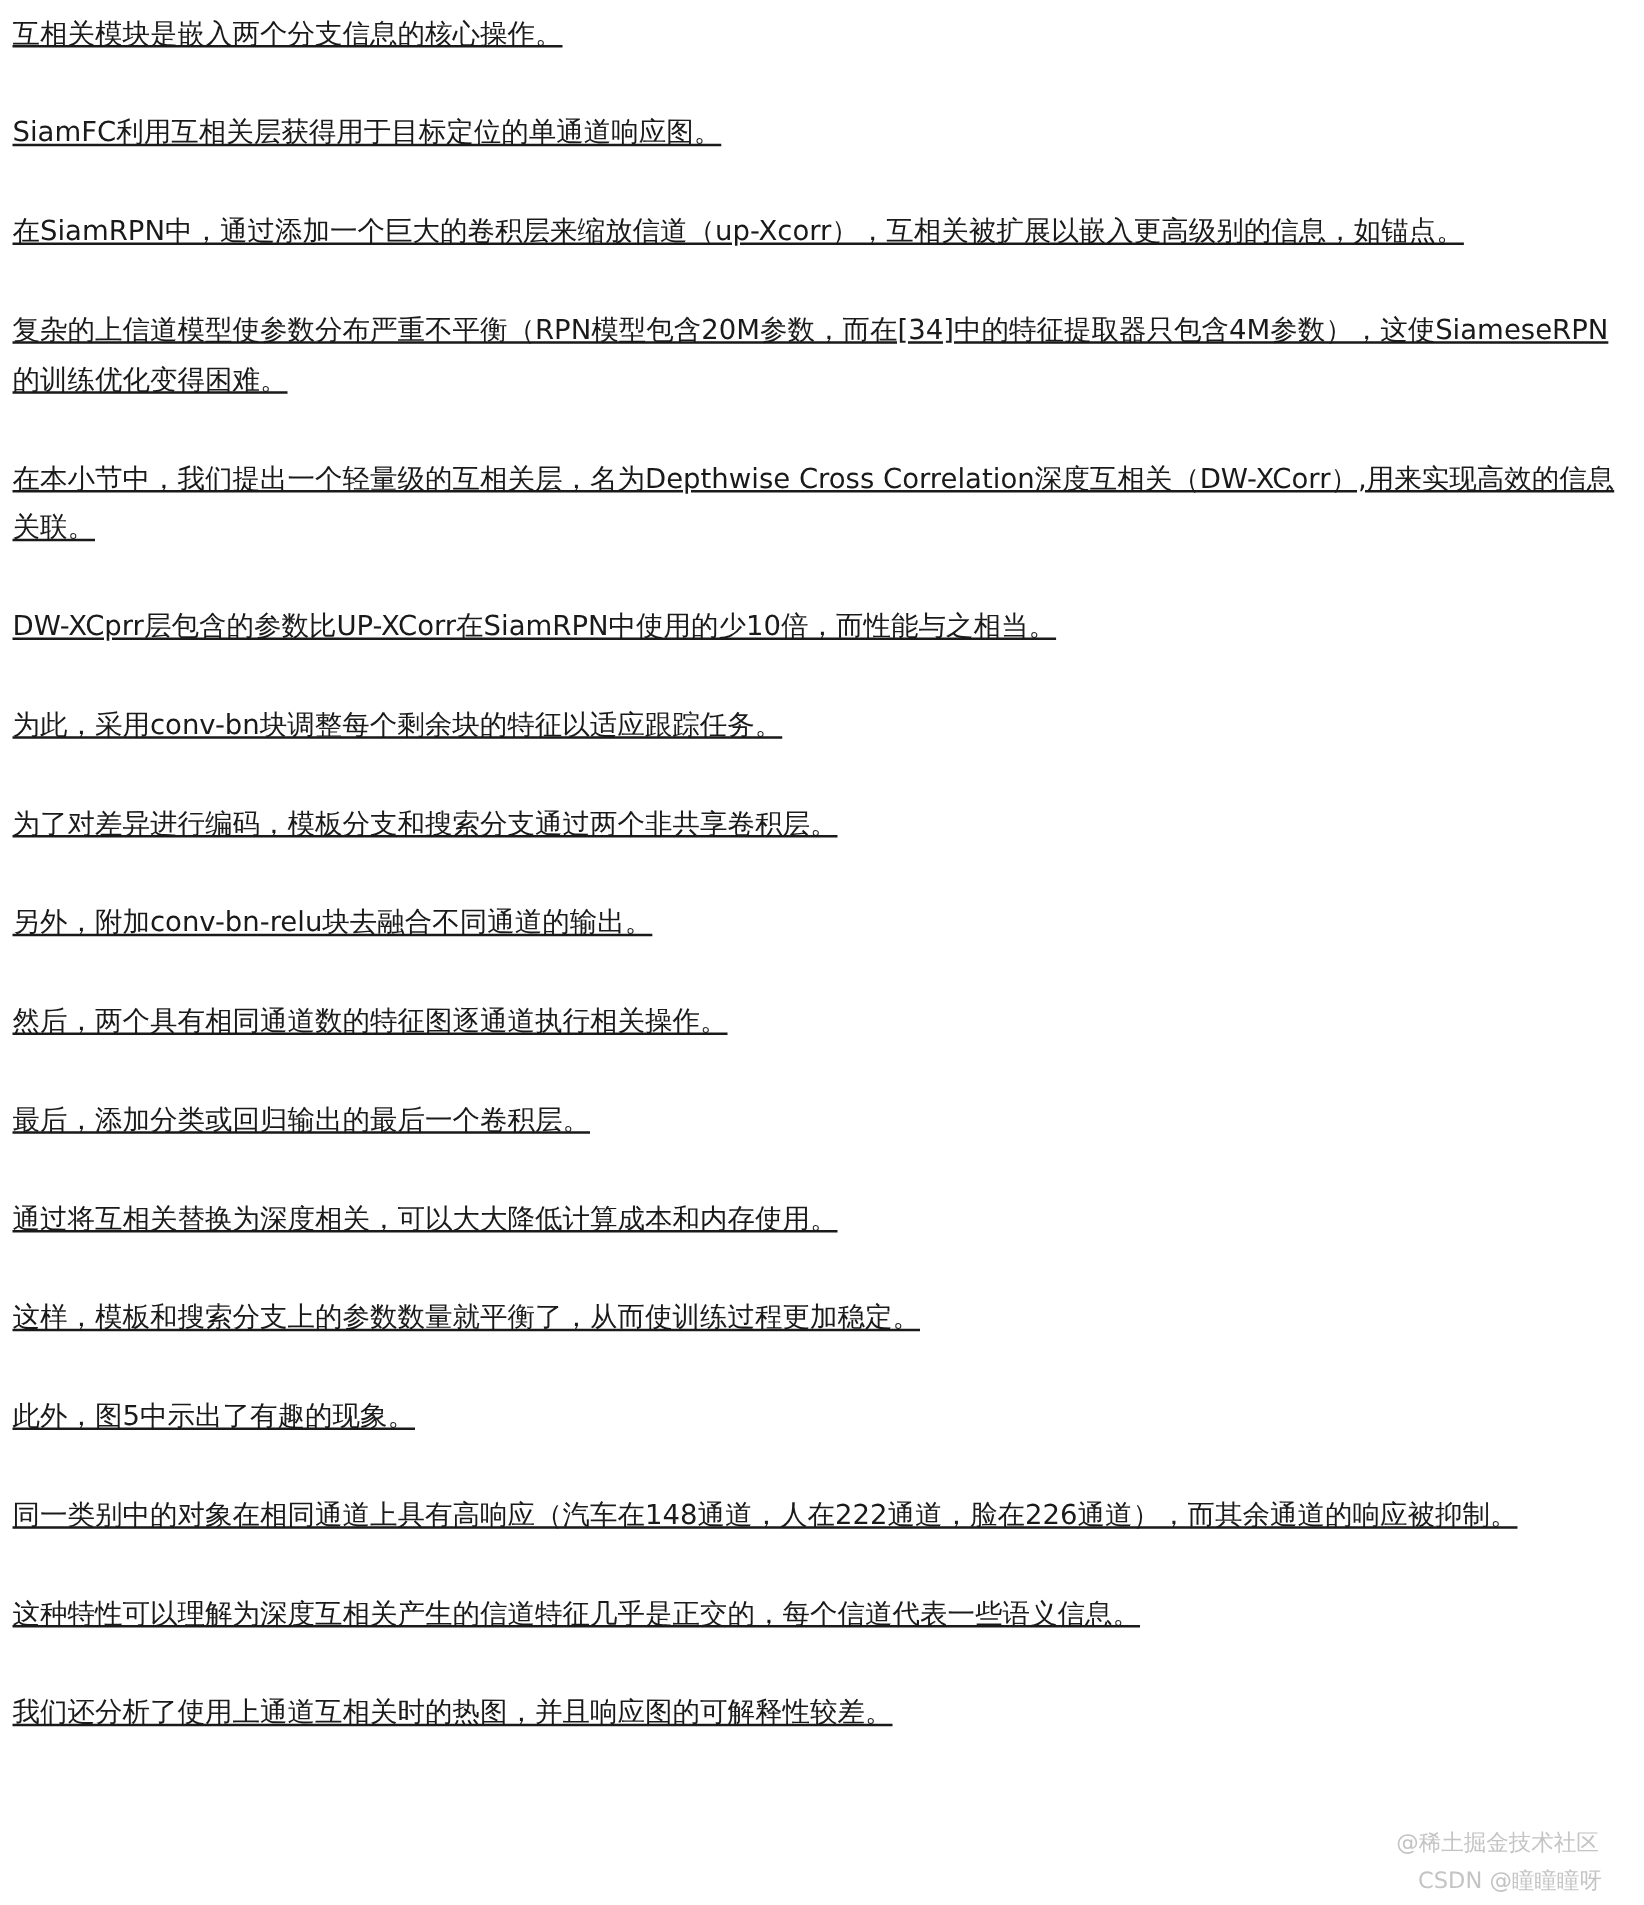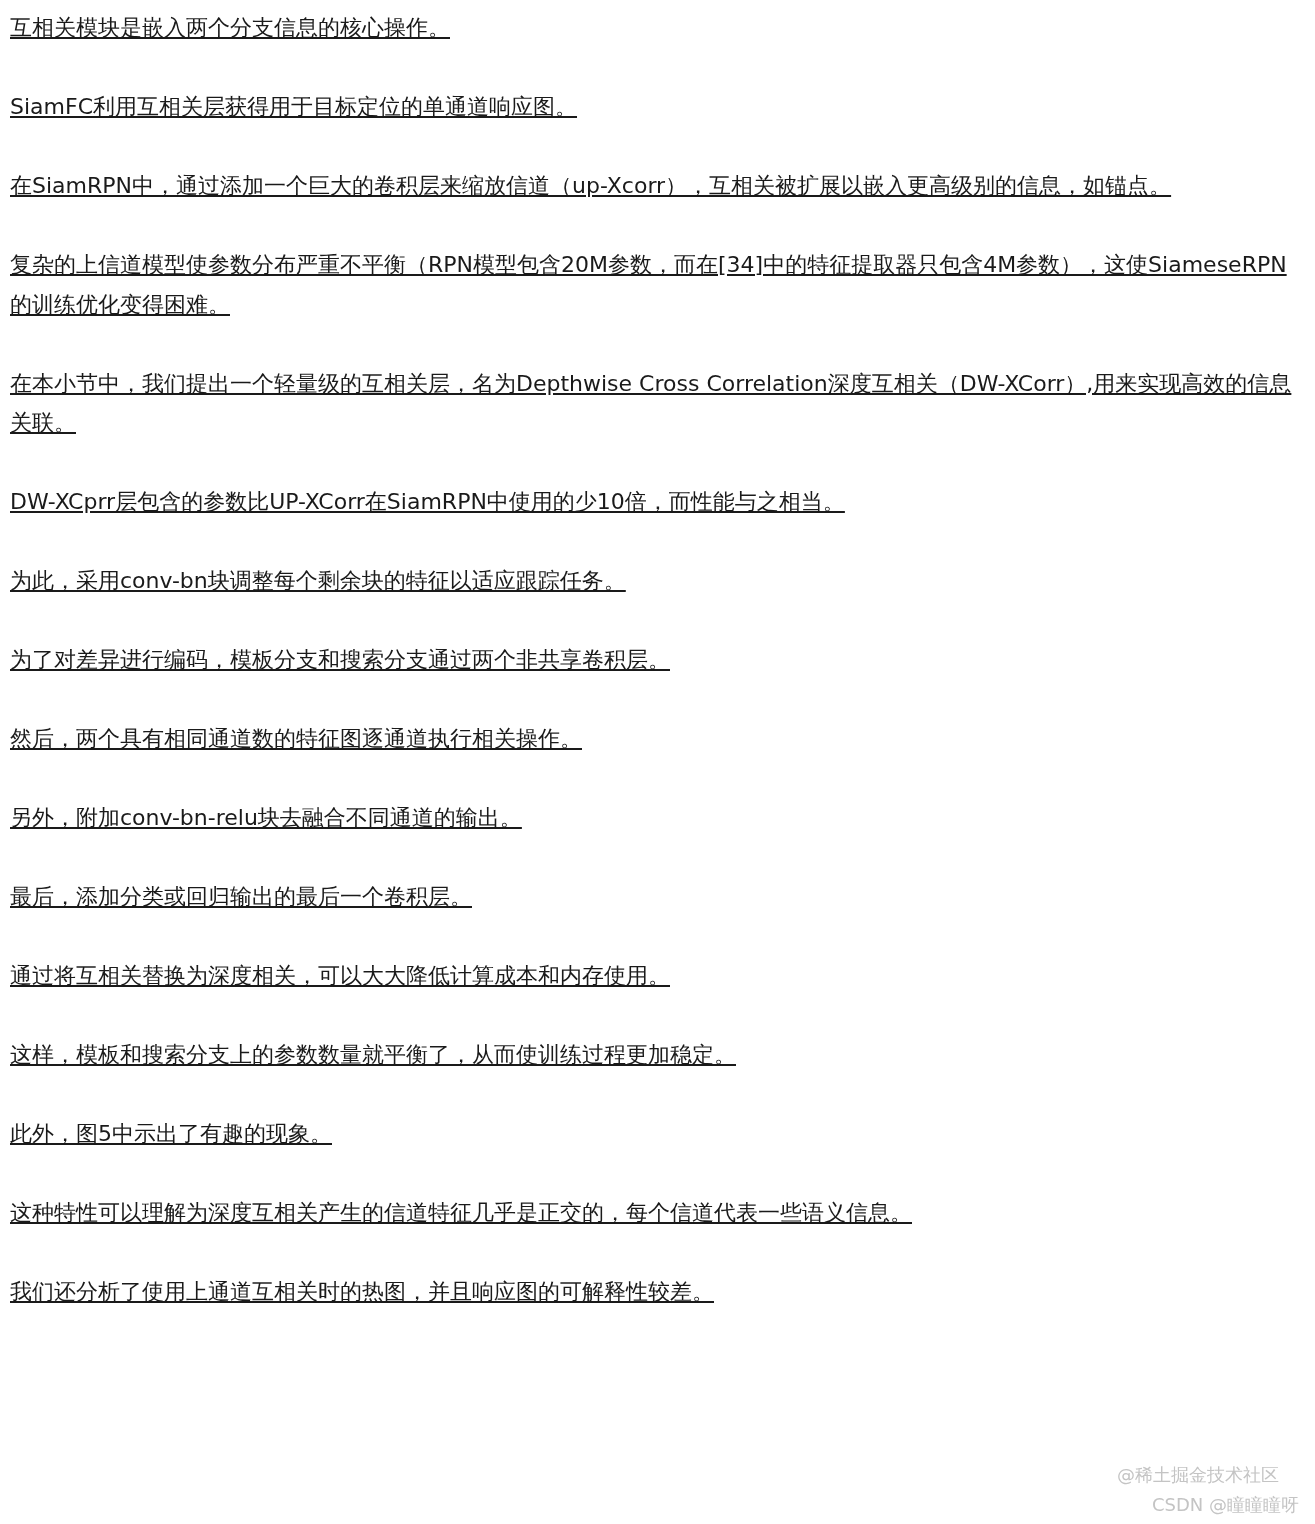--- a/index.html
+++ b/index.html
@@ -12,44 +12,45 @@
   .para {
     margin: 0 0 39.5px 0;
     font-size: 22px;
     line-height: 39.5px;
     letter-spacing: 0px;
     word-break: break-all;
     text-decoration: underline;
   }
   .watermark {
     position: absolute; right: 16px; bottom: 4px;
-    text-align: right; color: #c4c4c4; font-size: 18px; line-height: 30px;
+    text-align: center; color: #c4c4c4; font-size: 18px; line-height: 30px;
     font-family: "DejaVu Sans", sans-serif;
   }
   .watermark div { white-space: nowrap; }
   .wm1 { margin-right: 20px; }
 </style>
 </head>
 <body>
 
 <div class="article">
   <p class="para">互相关模块是嵌入两个分支信息的核心操作。</p>
   <p class="para">SiamFC利用互相关层获得用于目标定位的单通道响应图。</p>
   <p class="para">在SiamRPN中，通过添加一个巨大的卷积层来缩放信道（up-Xcorr），互相关被扩展以嵌入更高级别的信息，如锚点。</p>
   <p class="para">复杂的上信道模型使参数分布严重不平衡（RPN模型包含20M参数，而在[34]中的特征提取器只包含4M参数），这使SiameseRPN的训练优化变得困难。</p>
   <p class="para">在本小节中，我们提出一个轻量级的互相关层，名为Depthwise Cross Correlation深度互相关（DW-XCorr）,用来实现高效的信息关联。</p>
   <p class="para">DW-XCprr层包含的参数比UP-XCorr在SiamRPN中使用的少10倍，而性能与之相当。</p>
   <p class="para">为此，采用conv-bn块调整每个剩余块的特征以适应跟踪任务。</p>
   <p class="para">为了对差异进行编码，模板分支和搜索分支通过两个非共享卷积层。</p>
+  <p class="para">另外，附加conv-bn-relu块去融合不同通道的输出。</p>
   <p class="para">然后，两个具有相同通道数的特征图逐通道执行相关操作。</p>
-  <p class="para">另外，附加conv-bn-relu块去融合不同通道的输出。</p>
   <p class="para">最后，添加分类或回归输出的最后一个卷积层。</p>
   <p class="para">通过将互相关替换为深度相关，可以大大降低计算成本和内存使用。</p>
   <p class="para">这样，模板和搜索分支上的参数数量就平衡了，从而使训练过程更加稳定。</p>
   <p class="para">此外，图5中示出了有趣的现象。</p>
+  <p class="para">同一类别中的对象在相同通道上具有高响应（汽车在148通道，人在222通道，脸在226通道），而其余通道的响应被抑制。</p>
   <p class="para">这种特性可以理解为深度互相关产生的信道特征几乎是正交的，每个信道代表一些语义信息。</p>
   <p class="para">我们还分析了使用上通道互相关时的热图，并且响应图的可解释性较差。</p>
 </div>
 
 <div class="watermark">
   <div class="wm1">@稀土掘金技术社区</div>
   <div>CSDN @瞳瞳瞳呀</div>
 </div>
 
 </body></html>

